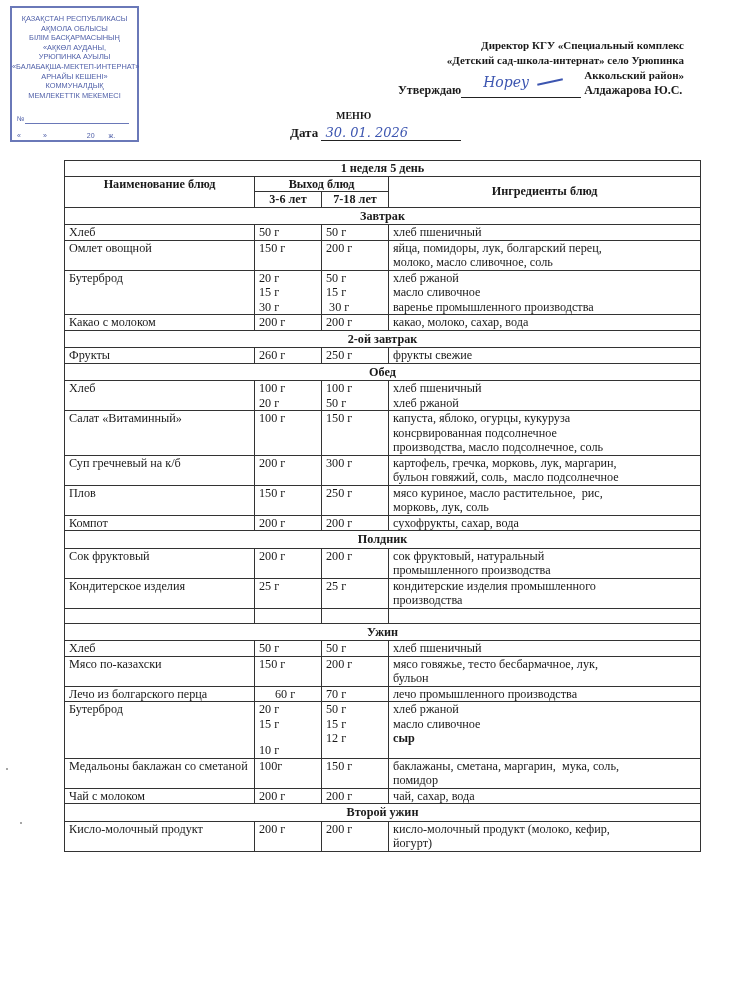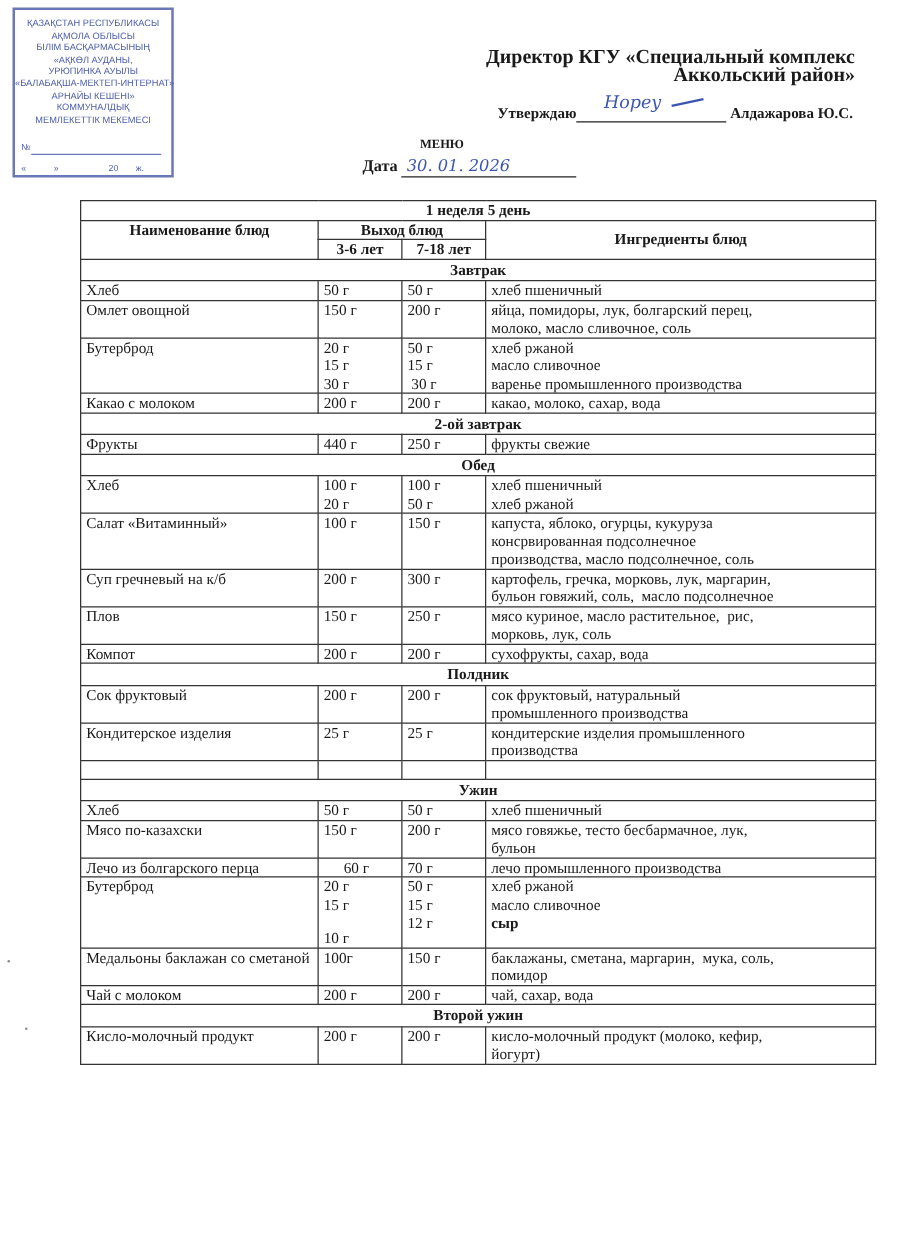--- a/index.html
+++ b/index.html
@@ -3,21 +3,21 @@
 <meta charset="utf-8">
 <style>
   html, body { margin:0; padding:0; background:#fff; }
   body { width:732px; height:1008px; position:relative; overflow:hidden; font-family:"Liberation Serif", serif; color:#1a1a1a; }
   .stamp { position:absolute; left:10px; top:6px; width:129px; height:136px; border:2px solid #6a78b8; color:#4f5fa8; font-family:"Liberation Sans", sans-serif; font-size:7.4px; line-height:9.6px; text-align:center; padding-top:6px; box-sizing:border-box; }
   .stamp .ln { white-space:nowrap; }
   .stamp .field { position:absolute; left:5px; right:5px; font-size:7px; text-align:left; white-space:nowrap; }
   .stamp .f1 { top:106px; }
   .stamp .f2 { top:123px; }
   .stamp .u { display:inline-block; border-bottom:1px solid #6a78b8; height:7px; vertical-align:bottom; }
-  .approve { position:absolute; right:48px; top:38px; text-align:right; font-weight:bold; font-size:16px; line-height:15px; }
+  .approve { position:absolute; right:48px; top:38px; text-align:right; font-weight:bold; font-size:11px; line-height:15px; }
   .approve-line { position:absolute; left:398px; top:83px; font-weight:bold; font-size:12px; white-space:nowrap; }
   .approve-line .sig { display:inline-block; width:120px; border-bottom:1px solid #222; position:relative; height:12px; vertical-align:bottom; }
   .approve-line .sig .scrib { position:absolute; left:22px; top:-11px; font-family:"DejaVu Serif", serif; font-style:italic; color:#3c55b0; font-size:14px; font-weight:normal; }
   .approve-line .sig .stroke { position:absolute; left:76px; top:-4px; width:26px; height:1.5px; background:#3c55b0; transform:rotate(-12deg); }
   .menu-title { position:absolute; left:336px; top:110px; font-weight:bold; font-size:10px; }
   .date-line { position:absolute; left:290px; top:125px; font-weight:bold; font-size:13px; white-space:nowrap; }
   .date-line .dv { display:inline-block; width:140px; border-bottom:1px solid #222; font-family:"DejaVu Serif", serif; font-style:italic; font-weight:normal; color:#3c55b0; font-size:13px; padding-left:4px; box-sizing:border-box; }
   table.menu { position:absolute; left:64px; top:160px; width:637px; border-collapse:collapse; font-size:12.2px; line-height:14.5px; }
   table.menu td, table.menu th { border:1px solid #333; padding:0 4px; vertical-align:top; }
   table.menu th { font-weight:bold; text-align:center; vertical-align:middle; }
@@ -39,20 +39,21 @@
   <div class="ln">«БАЛАБАҚША-МЕКТЕП-ИНТЕРНАТ»</div>
   <div class="ln">АРНАЙЫ КЕШЕНІ»</div>
   <div class="ln">КОММУНАЛДЫҚ</div>
   <div class="ln">МЕМЛЕКЕТТІК МЕКЕМЕСІ</div>
   <div class="field f1"><span>№</span><span class="u" style="width:104px"></span></div>
   <div class="field f2"><span>«</span><span class="u" style="width:22px"></span><span>»</span><span class="u" style="width:40px"></span><span>20</span><span class="u" style="width:14px"></span><span>ж.</span></div>
 </div>
 
 <div class="approve">
   <div>Директор КГУ «Специальный комплекс</div>
+  <div>«Детский сад-школа-интернат» село Урюпинка</div>
   <div>Аккольский район»</div>
 </div>
 <div class="approve-line">
   <span>Утверждаю</span><span class="sig"><span class="scrib">Hopey</span><span class="stroke"></span></span>
   <span>Алдажарова Ю.С.</span>
 </div>
 
 <div class="menu-title">МЕНЮ</div>
 <div class="date-line">
   <span>Дата</span>
@@ -132,21 +133,21 @@
         <td class="ml">
           <span style="white-space: pre;">какао, молоко, сахар, вода</span>
         </td>
       </tr>
       <tr class="sec">
         <td colspan="4">2-ой завтрак</td>
       </tr>
       <tr>
         <td>Фрукты</td>
         <td class="ml">
-          <span style="white-space: pre;">440 г</span>
+          <span style="white-space: pre;">260 г</span>
         </td>
         <td class="ml">
           <span style="white-space: pre;">250 г</span>
         </td>
         <td class="ml">
           <span style="white-space: pre;">фрукты свежие</span>
         </td>
       </tr>
       <tr class="sec">
         <td colspan="4">Обед</td>

